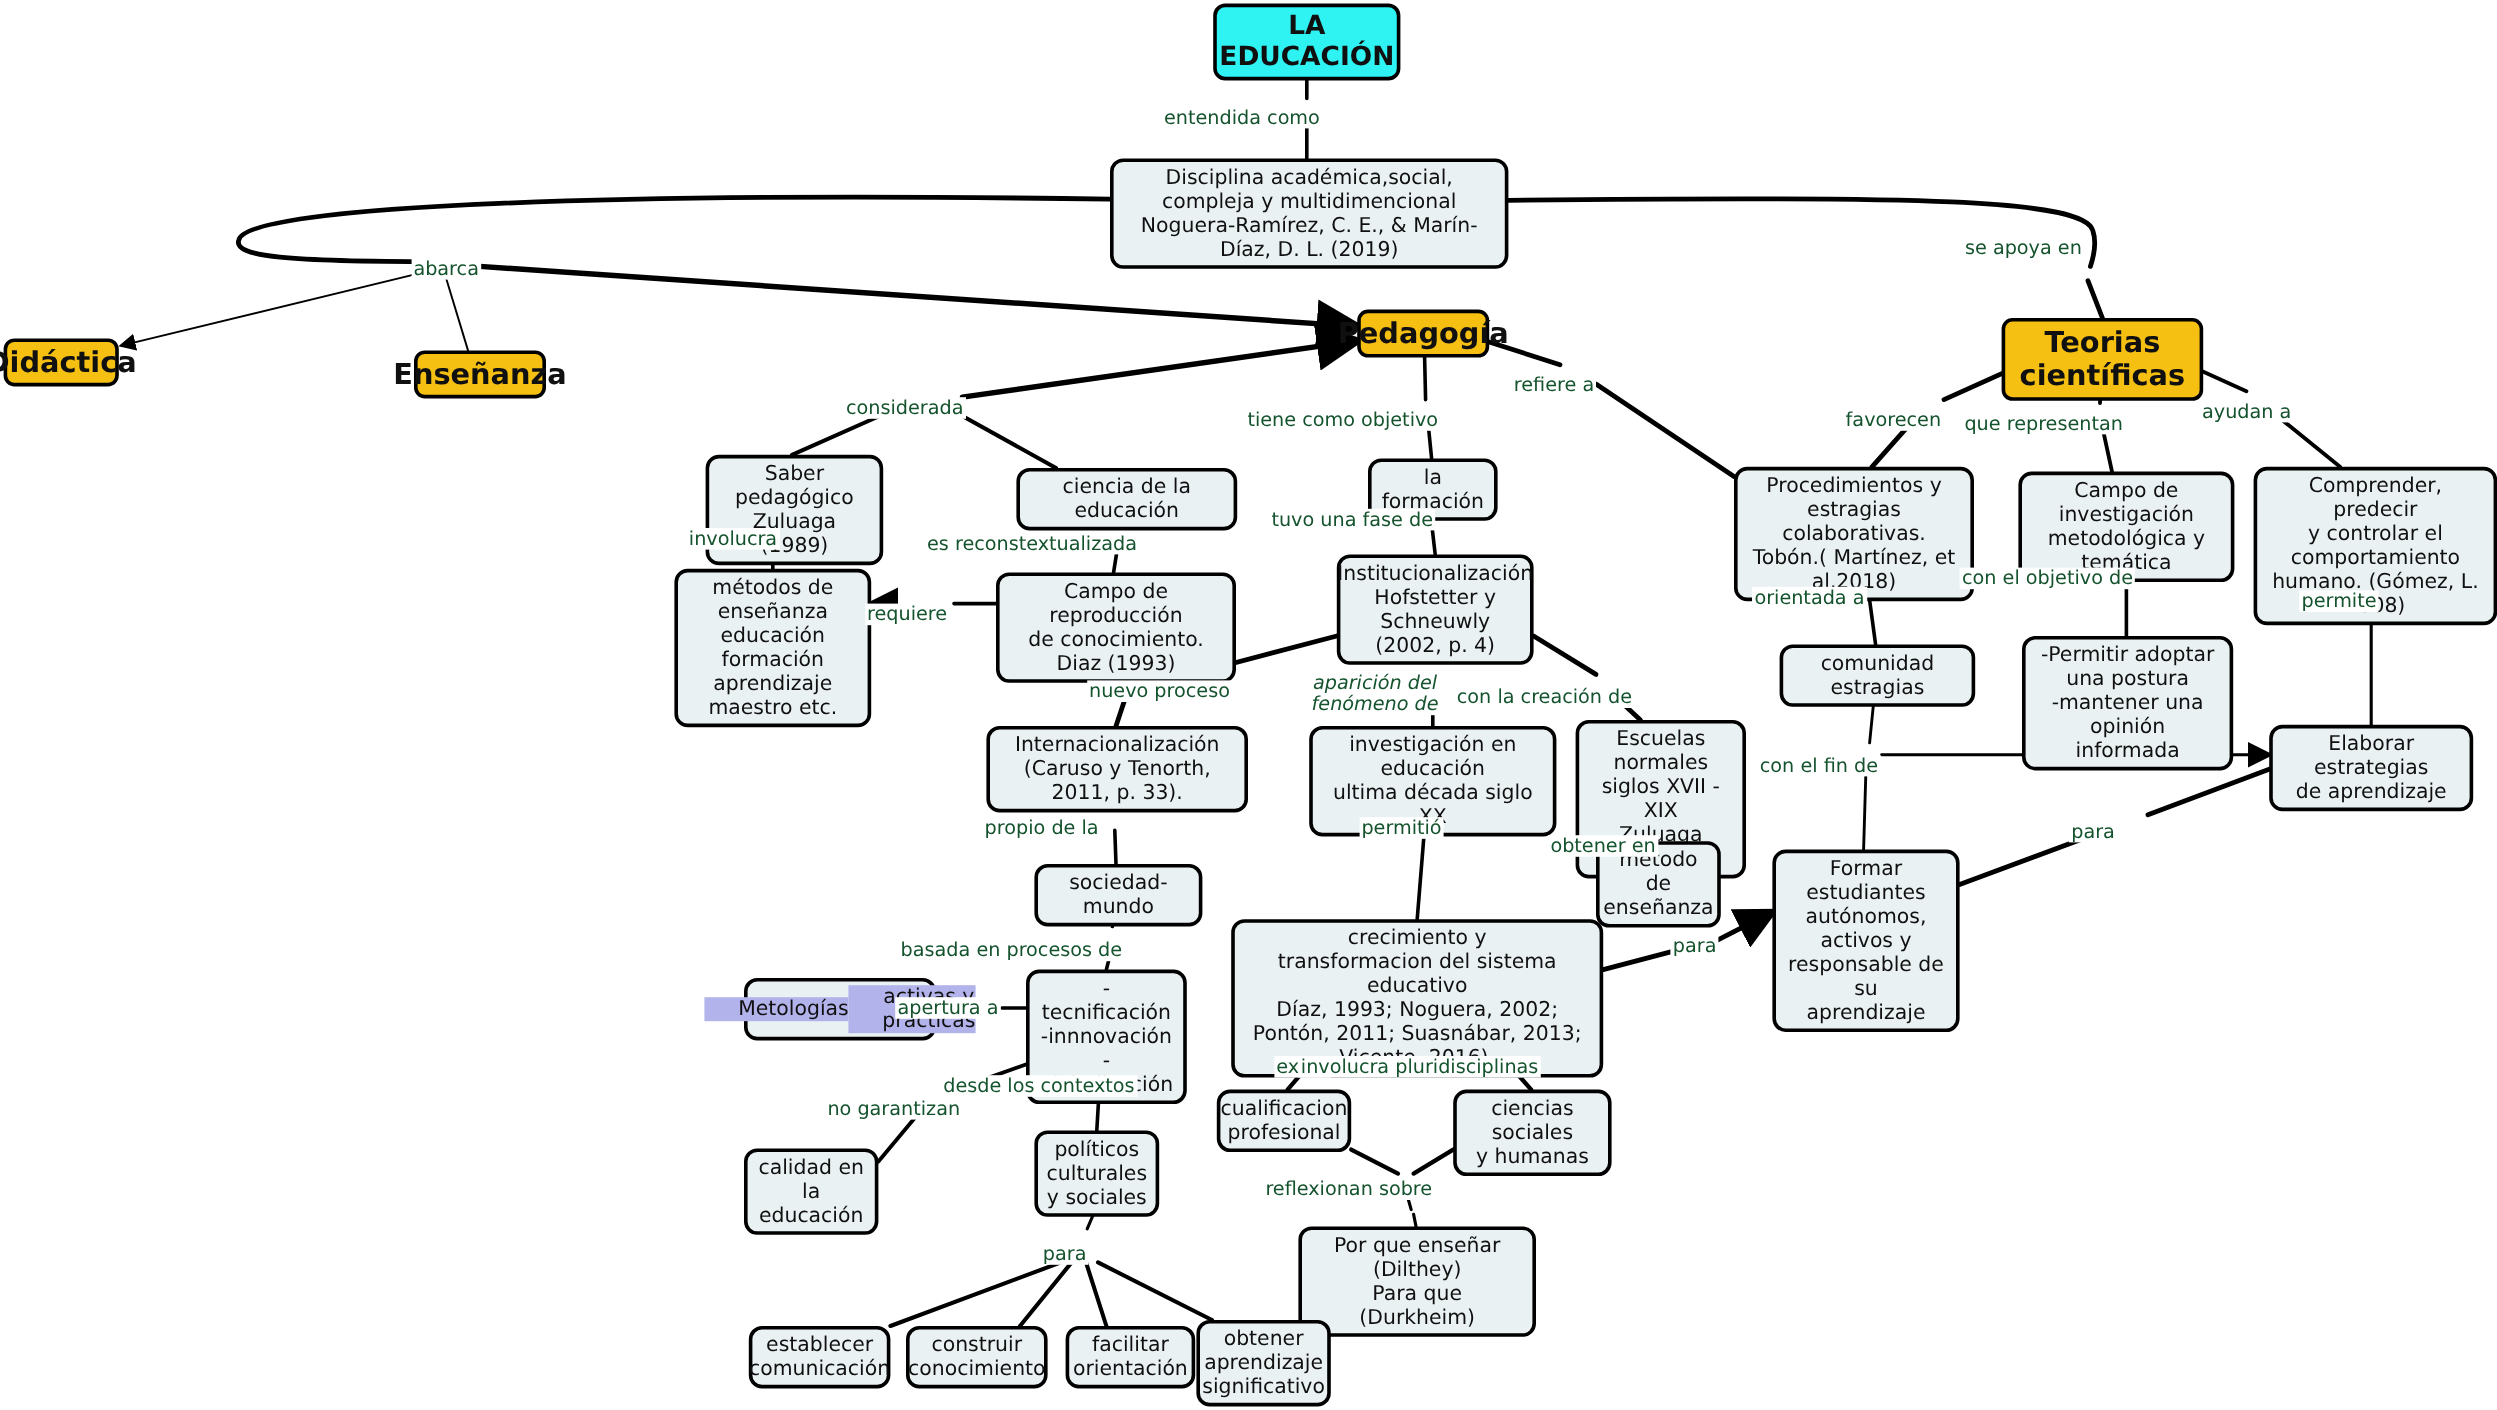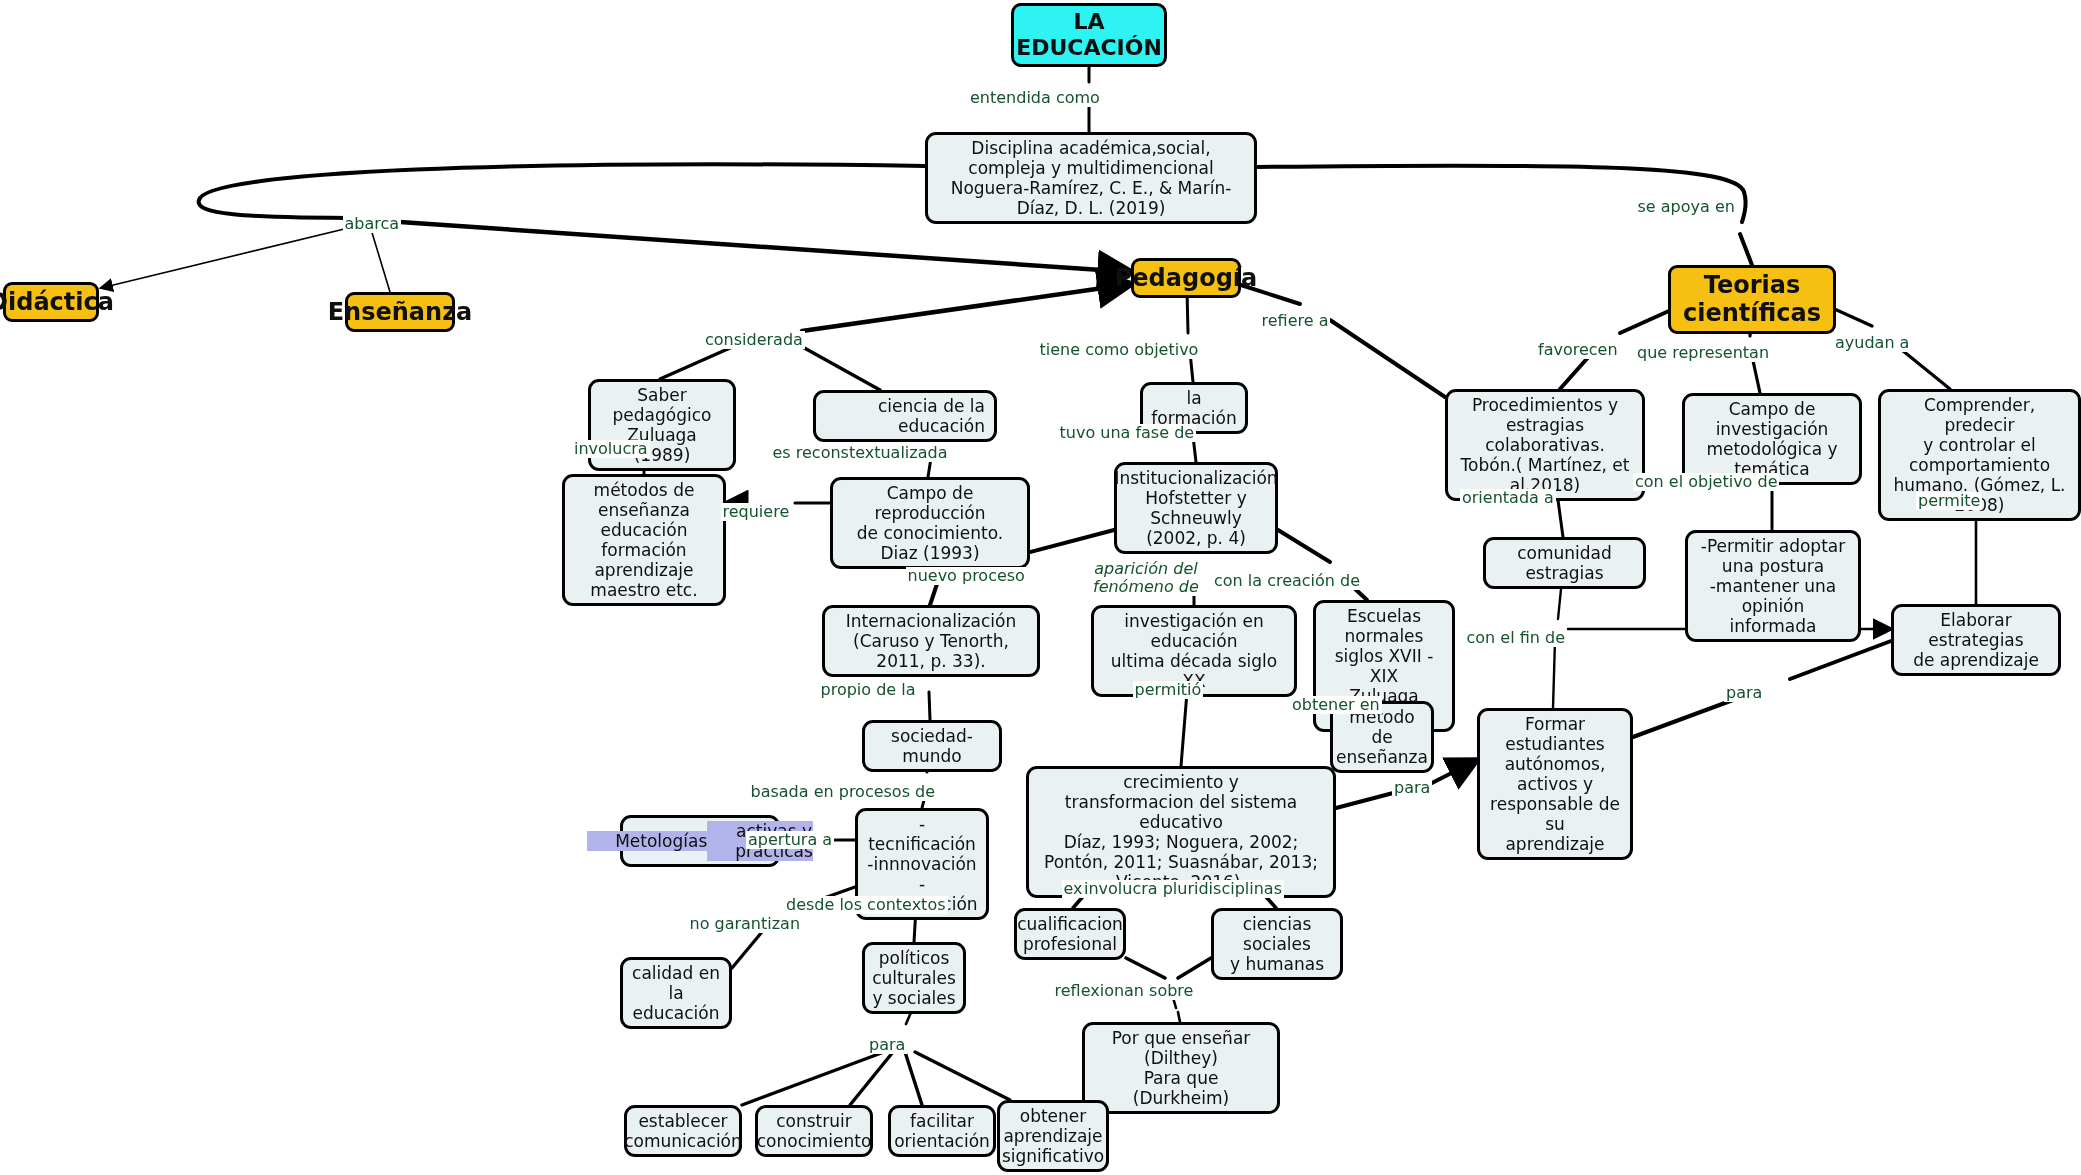--- a/index.html
+++ b/index.html
@@ -137,21 +137,21 @@
       <div class="node root" style="left: 1011px; top: 3px; width: 156px; min-height: 36px;">LA EDUCACIÓN</div>
       <div class="node" style="left: 925px; top: 132px; width: 332px; min-height: 68px;">Disciplina académica,social,
 compleja y multidimencional
 Noguera-Ramírez, C. E., &amp; Marín-Díaz, D. L. (2019)</div>
       <div class="node concept" style="left: 3px; top: 282px; width: 96px; min-height: 32px;">Didáctica</div>
       <div class="node concept" style="left: 345px; top: 292px; width: 110px; min-height: 32px;">Enseñanza</div>
       <div class="node concept" style="left: 1131px; top: 258px; width: 110px; min-height: 32px;">Pedagogía</div>
       <div class="node concept" style="left: 1668px; top: 265px; width: 168px; min-height: 32px;">Teorias científicas</div>
       <div class="node" style="left: 588px; top: 379px; width: 148px; min-height: 50px;">Saber pedagógico
 Zuluaga (1989)</div>
-      <div class="node" style="left: 813px; top: 390px; width: 184px; min-height: 32px; text-align: right;">ciencia de la educación</div>
+      <div class="node" style="left: 847px; top: 390px; width: 184px; min-height: 32px;">ciencia de la educación</div>
       <div class="node" style="left: 562px; top: 474px; width: 164px; min-height: 94px;">métodos de enseñanza
 educación
 formación
 aprendizaje
 maestro etc.</div>
       <div class="node" style="left: 830px; top: 477px; width: 200px; min-height: 50px;">Campo de reproducción
 de conocimiento. Diaz (1993)</div>
       <div class="node" style="left: 1140px; top: 382px; width: 108px; min-height: 32px;">la formación</div>
       <div class="node" style="left: 1114px; top: 462px; width: 164px; min-height: 68px;">Institucionalización
 Hofstetter y Schneuwly

